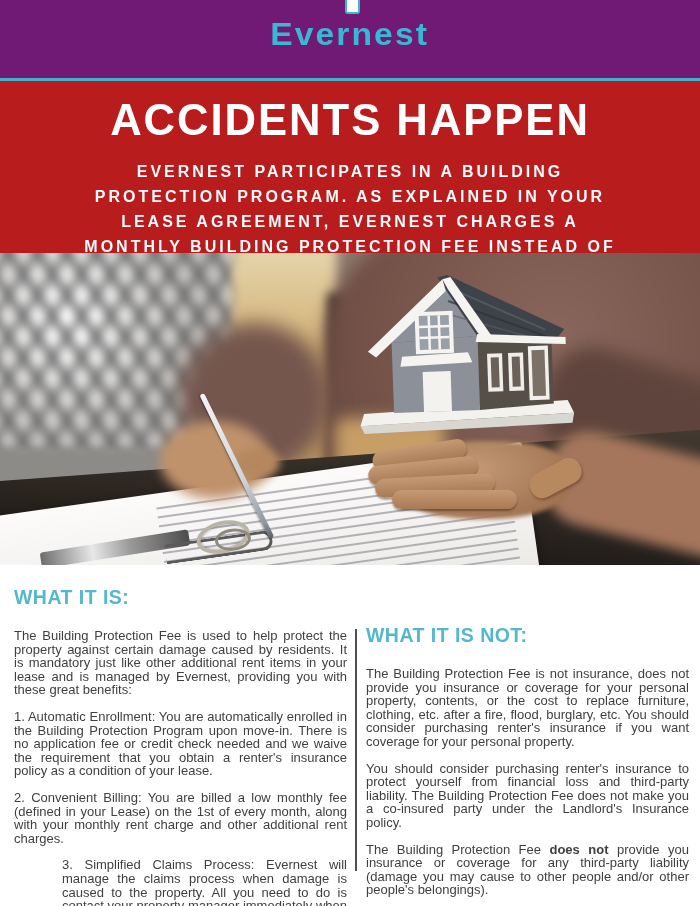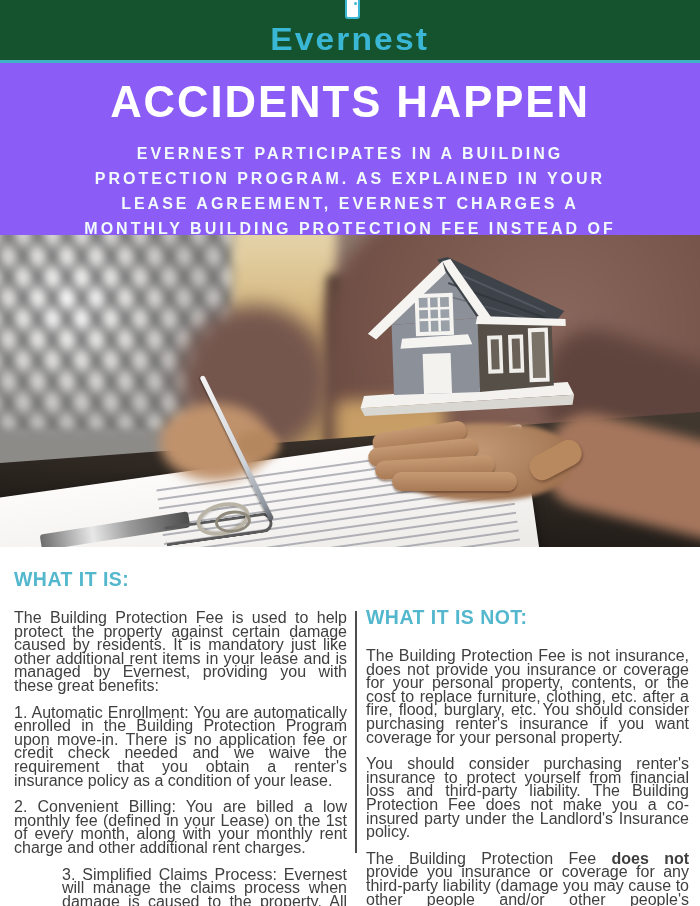--- a/index.html
+++ b/index.html
@@ -1,36 +1,36 @@
 <!DOCTYPE html>
 <html><head>
 <meta charset="utf-8">
 <style>
   html,body{margin:0;padding:0;}
   body{
     width:700px;height:906px;margin:0 auto;background:#ffffff;
     font-family:"Liberation Sans",sans-serif;color:#3f3f3f;overflow:hidden;position:relative;
   }
   
-  .logo-bar{height:60px;display:flex;align-items:center;justify-content:center;background:#14532d;}
+  .logo-bar{height:78px;display:flex;align-items:flex-start;justify-content:center;background:#701a75;}
   .logo{position:relative;display:inline-block;padding-top:18px;line-height:1;}
   .logo-text{
     font-size:32px;font-weight:bold;letter-spacing:2px;color:#3bb7d6;
     transform:scaleX(1.05);display:inline-block;transform-origin:center;
   }
   .door-icon{
     position:absolute;left:47%;top:-9px;width:11px;height:19px;
     border:2.5px solid #3bb7d6;border-radius:3px;background:#fff;
   }
   .door-icon::after{
     content:"";position:absolute;right:1px;top:4px;width:3px;height:3px;border-radius:50%;background:#3bb7d6;
   }
   
   .hero{
-    background:#8b5cf6;border-top:3px solid #3fb2c6;
+    background:#b91c1c;border-top:3px solid #3fb2c6;
     height:175px;text-align:center;padding-top:13px;box-sizing:border-box;
   }
   .hero-title{
     margin:0;color:#ffffff;font-size:45px;font-weight:bold;letter-spacing:2px;
     transform:scaleX(0.97);transform-origin:center;white-space:nowrap;
   }
   .hero-sub{
     margin:13px auto 0;max-width:545px;color:#f2fbfc;font-size:16px;font-weight:bold;
     letter-spacing:3px;line-height:25px;text-transform:uppercase;
   }
@@ -100,21 +100,21 @@
   .house-svg{left:350px;top:4px;width:228px;height:192px;transform:rotate(-2deg);}
   
   .columns{display:flex;padding:20px 11px 0 14px;box-sizing:border-box;}
   .col-left{width:333px;flex:none;}
   .col-divider{width:2px;background:#4e4e4e;height:242px;margin:44px 9px 0 8px;flex:none;}
   .col-right{flex:1;min-width:0;margin-top:38px;}
   .col-heading{
     margin:0 0 20px 0;color:#53b7cd;font-size:20.5px;font-weight:bold;letter-spacing:.5px;
     transform:scaleX(.95);transform-origin:left;white-space:nowrap;
   }
-  .body-p{margin:0 0 13px 0;font-size:16px;line-height:13.6px;text-align:justify;color:#3f3f3f;}
+  .body-p{margin:0 0 13px 0;font-size:13px;line-height:13.6px;text-align:justify;color:#3f3f3f;}
   .body-p:last-child{margin-bottom:0;margin-left:48px;}
   .price{margin-top:21px;font-size:11px;color:#3f3f3f;text-align:center;text-decoration:underline;}
   b{font-weight:bold;}
 </style>
 </head>
 <body>
 
 <div class="logo-bar">
   <div class="logo">
     <span class="door-icon"></span>

